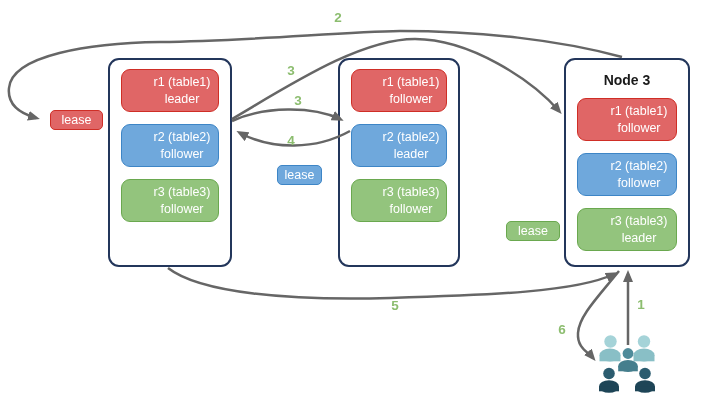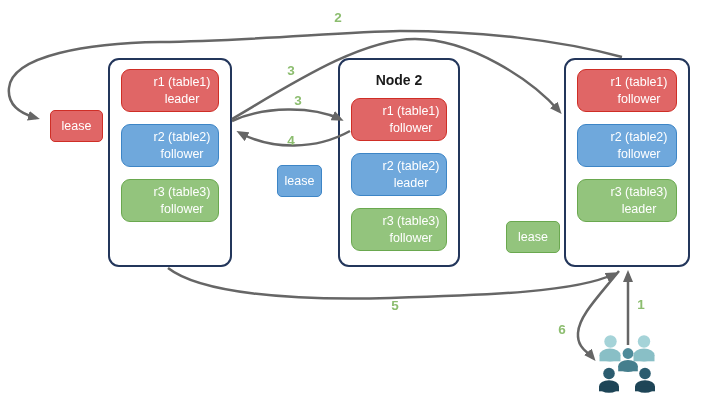--- a/index.html
+++ b/index.html
@@ -16,21 +16,21 @@
               color:var(--title-text,#1a1a1a);margin:3px 0 10px;}
   .replica{height:43px;border-radius:9px;margin-bottom:12px;display:flex;
            flex-direction:column;align-items:center;justify-content:center;
            color:var(--replica-text,#fff);font-size:12.5px;line-height:1.3;
            box-sizing:border-box;text-align:right;padding-left:24px;}
   .replica.red{background:var(--red,#e06666);border:1.5px solid var(--red-border,#cf2e26);}
   .replica.blue{background:var(--blue,#6fa8dc);border:1.5px solid var(--blue-border,#3d85c6);}
   .replica.green{background:var(--green,#93c47d);border:1.5px solid var(--green-border,#6aa84f);}
 
   .lease{position:absolute;border-radius:5px;color:#fff;font-size:12.5px;
-         text-align:center;padding:8px 0;box-sizing:border-box;}
+         text-align:center;padding:2px 0;box-sizing:border-box;}
   .lease.red{background:var(--red,#e06666);border:1.5px solid var(--red-border,#cf2e26);
              left:50px;top:110px;width:53px;}
   .lease.blue{background:var(--blue,#6fa8dc);border:1.5px solid var(--blue-border,#3d85c6);
               left:277px;top:165px;width:45px;}
   .lease.green{background:var(--green,#93c47d);border:1.5px solid var(--green-border,#6aa84f);
                left:506px;top:221px;width:54px;}
 
   .step{position:absolute;transform:translate(-50%,-50%);font-weight:bold;
         font-size:13.5px;color:var(--step,#8cbd6f);}
   #step1{left:641px;top:304px;}
@@ -59,36 +59,36 @@
       <span>r2 (table2)</span>
       <span>follower</span>
     </div>
     <div class="replica green">
       <span>r3 (table3)</span>
       <span>follower</span>
     </div>
   </div>
 
   <div class="node" id="node2">
-    <div class="node-title">Node 2</div>
     <div class="replica red">
       <span>r1 (table1)</span>
       <span>follower</span>
     </div>
     <div class="replica blue">
       <span>r2 (table2)</span>
       <span>leader</span>
     </div>
     <div class="replica green">
       <span>r3 (table3)</span>
       <span>follower</span>
     </div>
   </div>
 
   <div class="node" id="node3">
+    <div class="node-title">Node 3</div>
     <div class="replica red">
       <span>r1 (table1)</span>
       <span>follower</span>
     </div>
     <div class="replica blue">
       <span>r2 (table2)</span>
       <span>follower</span>
     </div>
     <div class="replica green">
       <span>r3 (table3)</span>

